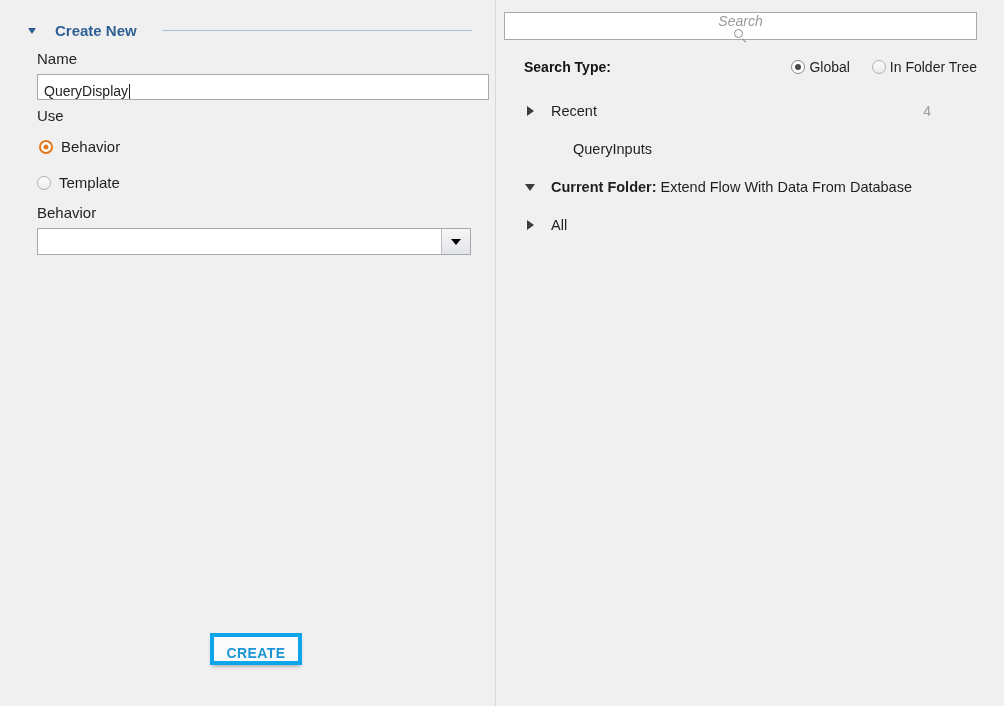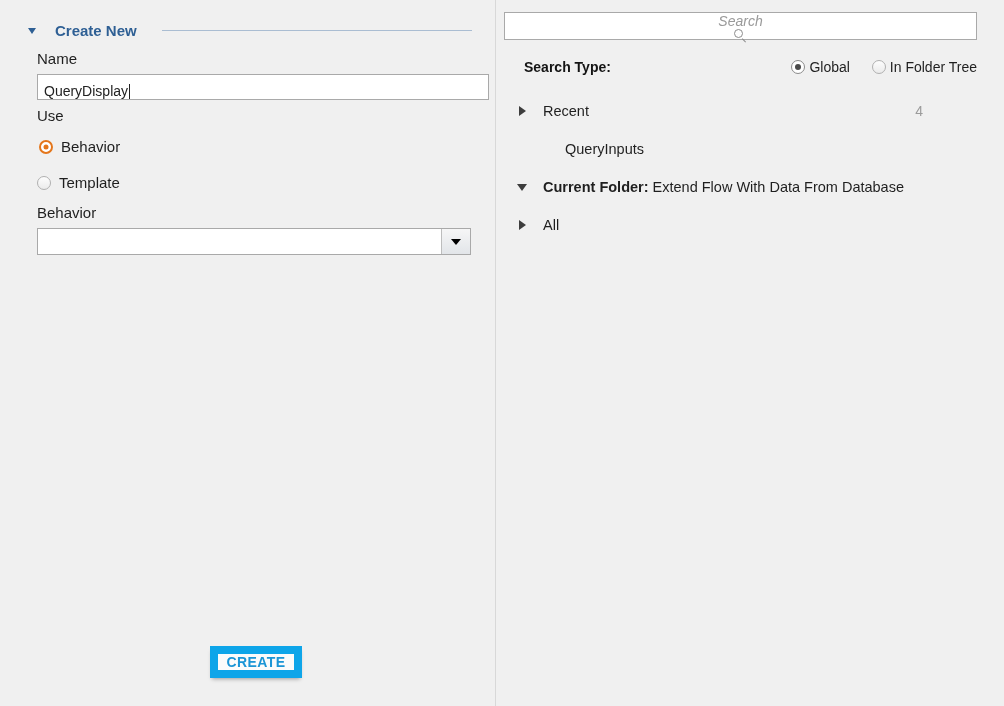--- a/index.html
+++ b/index.html
@@ -272,21 +272,21 @@
     gap: 4px;
     cursor: pointer;
     white-space: nowrap;
   }
   .st-opt + .st-opt { margin-left: 22px; }
   .st-opt .radio-label { font-size: 14px; }
 
   
   .tree {
     position: absolute;
-    left: 8px;
+    left: 16px;
     top: 92px;
     width: 453px;
   }
   .tree-row {
     position: relative;
     height: 38px;
     display: flex;
     align-items: center;
     cursor: pointer;
   }
@@ -324,25 +324,25 @@
     font-size: 14px;
     color: #9b9b9b;
   }
   .tree-row.child .tw-box { visibility: hidden; }
   .tree-row.child .tree-text { margin-left: 22px; }
 
   
   .create-wrap {
     position: absolute;
     left: 210px;
-    top: 646px;
+    top: 633px;
     width: 92px;
     height: 32px;
     box-sizing: border-box;
-    border: 8px solid #0ea5e9;
+    border: 4px solid #0ea5e9;
     background: #fbfbfb;
     display: flex;
     align-items: flex-end;
     justify-content: center;
     box-shadow: 0 3px 4px -2px rgba(0,0,0,0.35);
     cursor: pointer;
   }
   .create-label {
     font-size: 14px;
     font-weight: bold;

